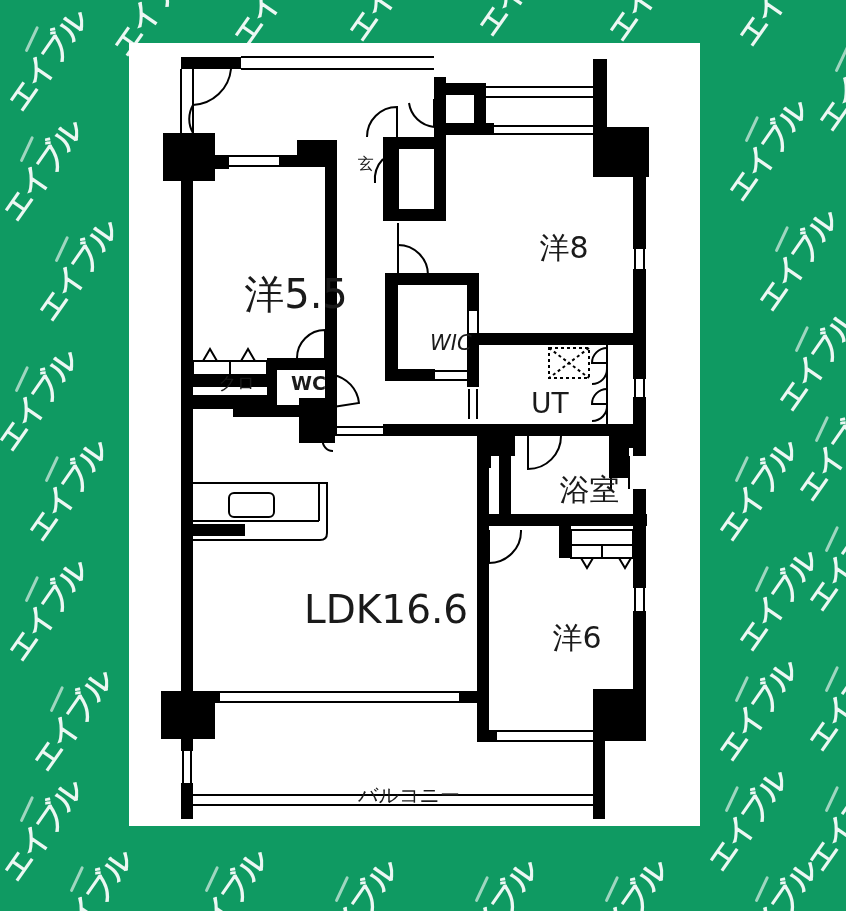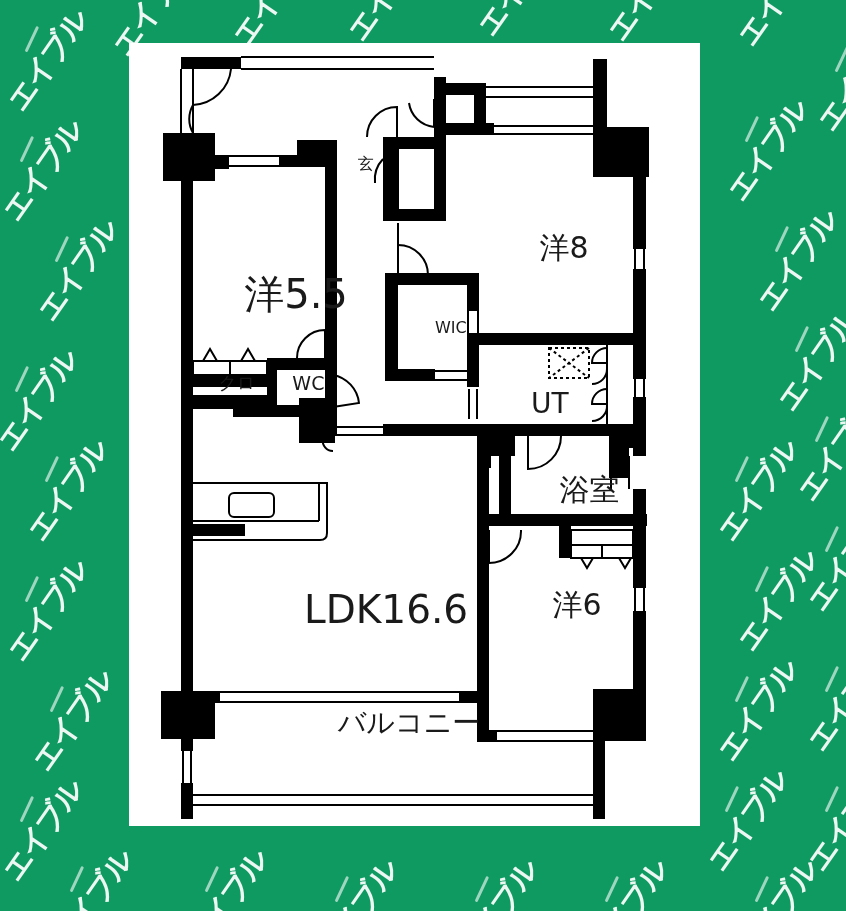--- a/index.html
+++ b/index.html
@@ -223,23 +223,23 @@
       <line x1="64" y1="752" x2="464" y2="752"></line>
       <line x1="64" y1="762" x2="464" y2="762"></line>
       <line x1="54" y1="696" x2="54" y2="740"></line>
       <line x1="62" y1="696" x2="62" y2="740"></line>
     </g>
   </svg>
 
   <div id="labels">
       <span class="room-label" style="left: 167px; top: 227px; font-size: 40px; margin-top: 24px;">洋5.5</span>
       <span class="room-label" style="left: 435px; top: 205px; font-size: 30px;">洋8</span>
-      <span class="room-label" style="left: 321.9px; top: 284px; font-size: 16px;">WIC</span>
+      <span class="room-label" style="left: 321.9px; top: 300px; font-size: 21px; font-style: italic;">WIC</span>
       <span class="room-label" style="left: 107.8px; top: 340px; font-size: 18px; text-align: center;">クロ</span>
-      <span class="room-label" style="left: 179.4px; top: 340px; font-size: 19px;">WC</span>
+      <span class="room-label" style="left: 179.4px; top: 340px; font-size: 19px; font-weight: bold;">WC</span>
       <span class="room-label" style="left: 420.8px; top: 360px; font-size: 28px;">UT</span>
       <span class="room-label" style="left: 460.4px; top: 447px; font-size: 30px;">浴室</span>
       <span class="room-label" style="left: 257.1px; top: 566px; font-size: 39px;">LDK16.6</span>
-      <span class="room-label" style="left: 448px; top: 562px; font-size: 30px;">洋6</span>
-      <span class="room-label" style="left: 280px; top: 680px; font-size: 28px;">バルコニー</span>
+      <span class="room-label" style="left: 448px; top: 595px; font-size: 30px;">洋6</span>
+      <span class="room-label" style="left: 280px; top: 752px; font-size: 20px;">バルコニー</span>
       <span class="room-label" style="left: 236.8px; top: 121px; font-size: 16px;">玄</span>
     </div>
 </div>
 
 </body></html>

